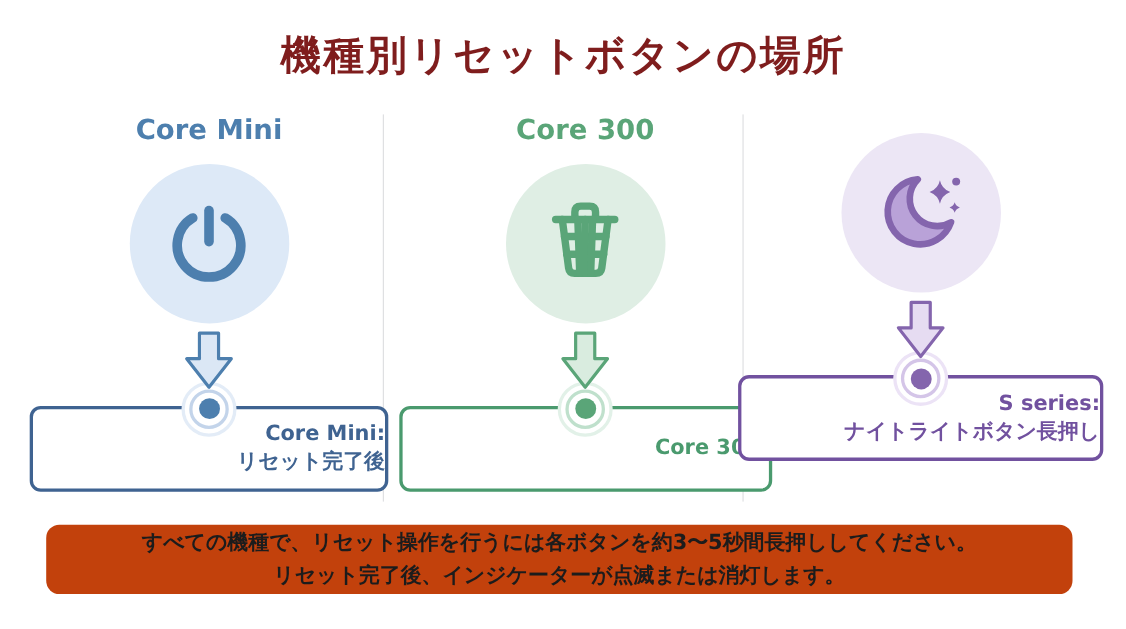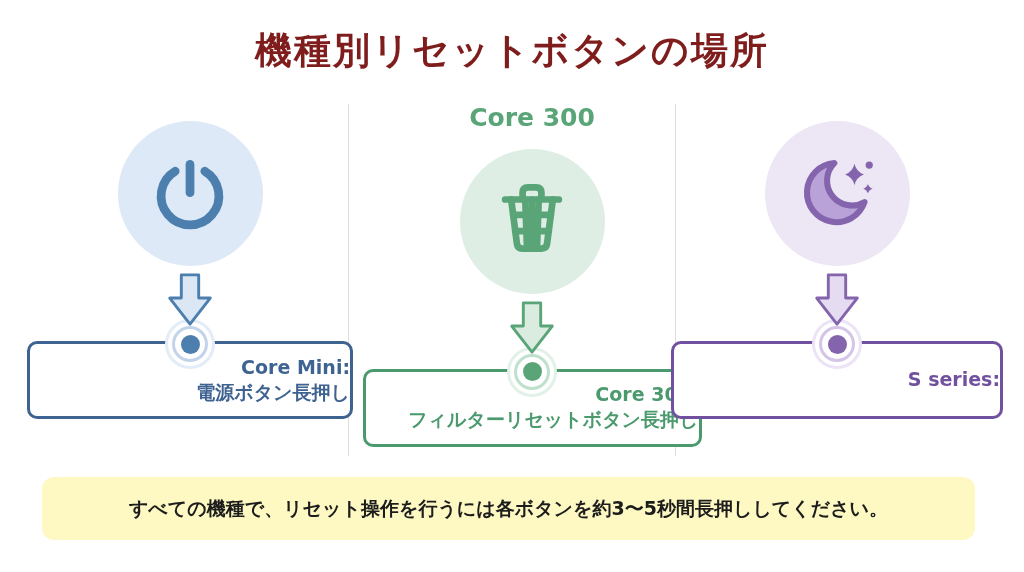--- a/index.html
+++ b/index.html
@@ -59,60 +59,61 @@
   .dot-core{
     width:19px;height:19px;border-radius:50%;background:var(--accent);
   }
   .box-line1,.box-line2{
     font-weight:800;color:var(--deep);line-height:1.15;text-align:center;
   }
   .box-line1{font-size:19px;}
   .box-line2{font-size:19px;white-space:nowrap;}
   .footer-bar{
     position:absolute;left:42px;top:477px;width:933px;height:63px;
-    background:#fef9c3;border-radius:12px;
+    background:#c2410c;border-radius:12px;
     display:flex;flex-direction:column;align-items:center;justify-content:center;
     gap:6px;
   }
   .footer-line{font-size:19px;font-weight:700;color:#1c1c1c;line-height:1.25;}
 </style>
 </head>
 <body>
 
 <div class="stage">
 
   <div class="title">機種別リセットボタンの場所</div>
 
   <div class="divider d1"></div>
   <div class="divider d2"></div>
 
   <div class="columns">
 
     <div class="column c0" style="--accent: #4d7fae; --deep: #3f6391; --circle-bg: #dde9f7; --arrow-fill: #dbe7f5; --ring: #c3d4ea; --ring-outer: #e3ecf7;">
+      <div class="col-label">Core Mini</div>
       <div class="icon-circle">
         <span>
           <svg viewBox="0 0 64 64" fill="none" stroke="var(--accent)" stroke-width="6.5" stroke-linecap="round">
             <path d="M32 10 V31"></path>
             <path d="M21 15 A 21.5 21.5 0 1 0 43 15"></path>
           </svg>
         </span>
       </div>
       <div class="arrow">
         <svg viewBox="0 0 64 58">
           <path d="M23 3 H41 V27 H53 L32 54 L11 27 H23 Z" fill="var(--arrow-fill)" stroke="var(--accent)" stroke-width="3" stroke-linejoin="round"></path>
         </svg>
       </div>
       <div class="model-box">
         <div class="dot-wrap">
           <div class="dot-ring">
               <div class="dot-core"></div>
             </div>
         </div>
         <div class="box-line1">Core Mini:</div>
-        <div class="box-line2">電源ボタン長押し</div>
+        <div class="box-line2">リセット完了後</div>
       </div>
     </div>
 
     <div class="column c1" style="--accent: #5aa578; --deep: #4a9a6e; --circle-bg: #dfeee4; --arrow-fill: #d9ecdf; --ring: #bfe0cc; --ring-outer: #e2f1e8;">
       <div class="col-label">Core 300</div>
       <div class="icon-circle">
         <span>
           <svg viewBox="0 0 64 64" fill="none" stroke="var(--accent)" stroke-width="5" stroke-linecap="round" stroke-linejoin="round">
             <path d="M25 14 V11 Q25 7 29 7 H35 Q39 7 39 11 V14"></path>
             <path d="M12 16 H52"></path>
@@ -130,21 +131,20 @@
           <path d="M23 3 H41 V27 H53 L32 54 L11 27 H23 Z" fill="var(--arrow-fill)" stroke="var(--accent)" stroke-width="3" stroke-linejoin="round"></path>
         </svg>
       </div>
       <div class="model-box">
         <div class="dot-wrap">
           <div class="dot-ring">
               <div class="dot-core"></div>
             </div>
         </div>
         <div class="box-line1">Core 300:</div>
-        <div class="box-line2">フィルターリセットボタン長押し</div>
       </div>
     </div>
 
     <div class="column c2" style="--accent: #8465ad; --deep: #71519f; --circle-bg: #ece6f5; --arrow-fill: #e6dcf2; --ring: #d4c5e8; --ring-outer: #ece3f6; --moon-fill: #b9a2d8;">
       <div class="icon-circle">
         <span>
           <svg viewBox="0 0 64 64">
             <path d="M30 9 A 22 22 0 1 0 52.5 38 A 18.5 18.5 0 0 1 30 9 Z" fill="var(--moon-fill)" stroke="var(--accent)" stroke-width="4.5" stroke-linejoin="round"></path>
             <path d="M45 9.5 Q46.2 15.3 52 17.5 Q46.2 19.7 45 25.5 Q43.8 19.7 38 17.5 Q43.8 15.3 45 9.5 Z" fill="var(--accent)"></path>
             <circle cx="56" cy="10.5" r="2.7" fill="var(--accent)"></circle>
@@ -157,22 +157,24 @@
           <path d="M23 3 H41 V27 H53 L32 54 L11 27 H23 Z" fill="var(--arrow-fill)" stroke="var(--accent)" stroke-width="3" stroke-linejoin="round"></path>
         </svg>
       </div>
       <div class="model-box">
         <div class="dot-wrap">
           <div class="dot-ring">
               <div class="dot-core"></div>
             </div>
         </div>
         <div class="box-line1">S series:</div>
+        <div class="box-line2">ナイトライトボタン長押し</div>
       </div>
     </div>
 
   </div>
 
   <div class="footer-bar">
     <div class="footer-line">すべての機種で、リセット操作を行うには各ボタンを約3〜5秒間長押ししてください。</div>
+    <div class="footer-line">リセット完了後、インジケーターが点滅または消灯します。</div>
   </div>
 
 </div>
 
 </body></html>

